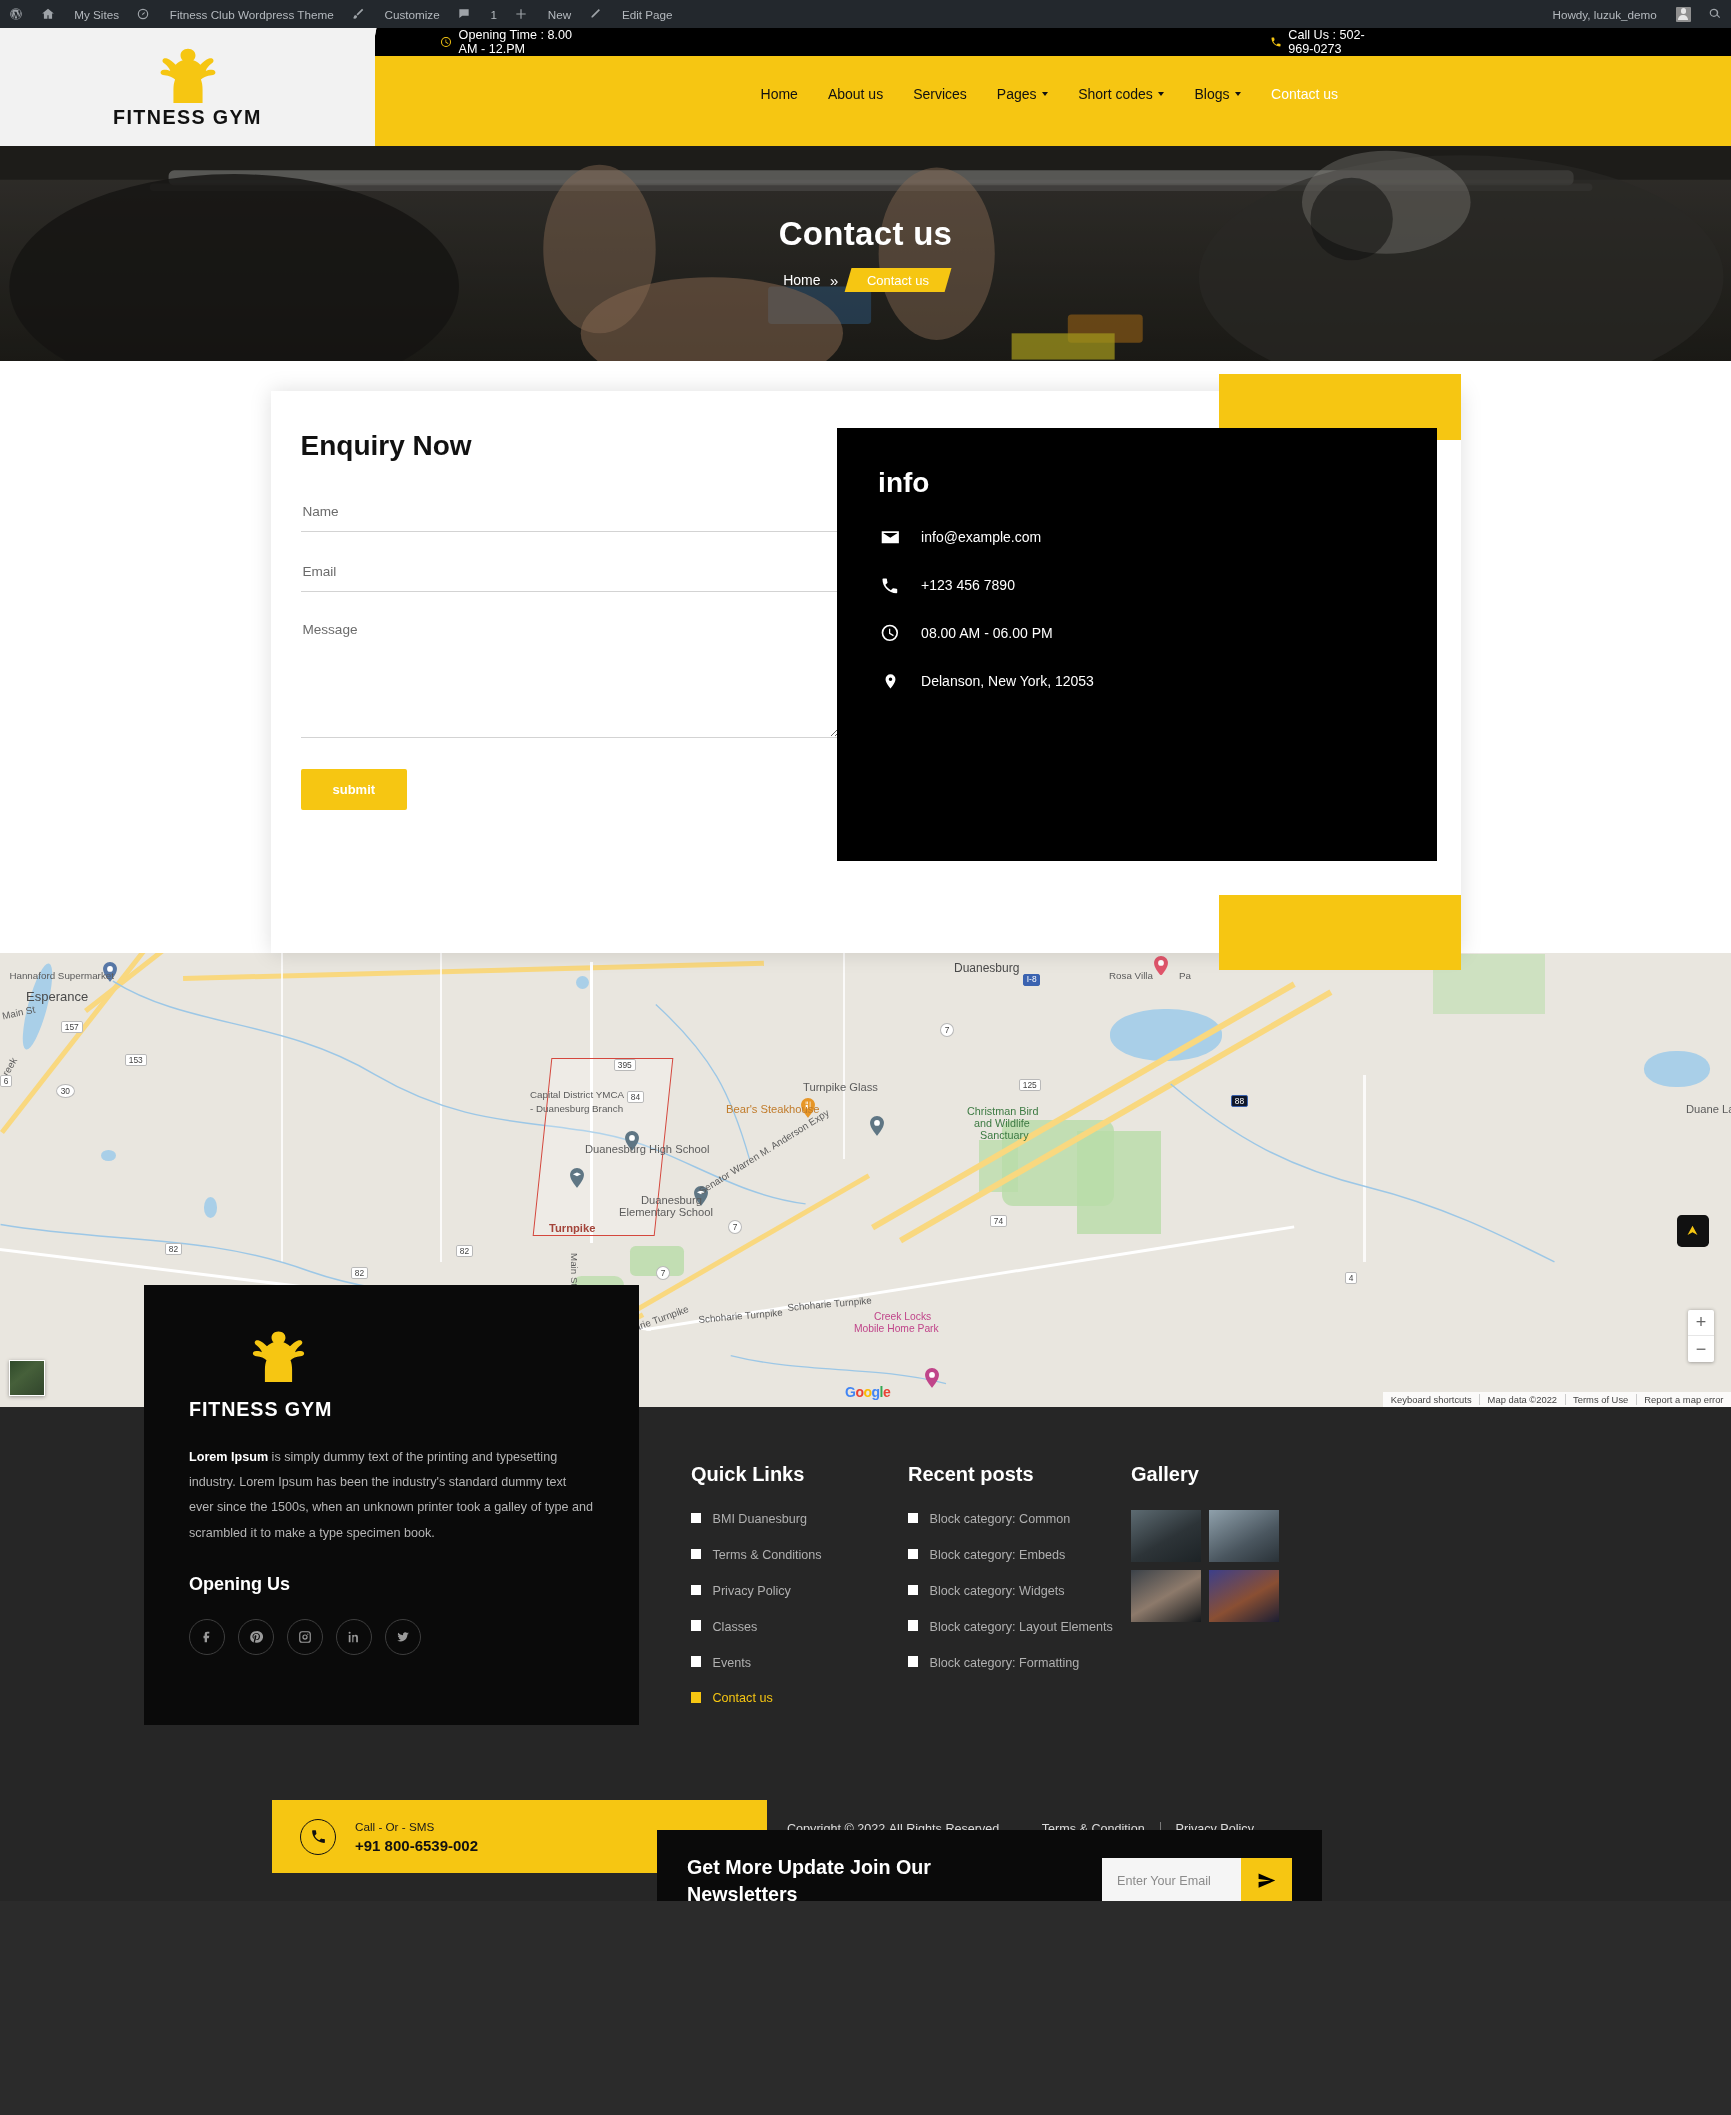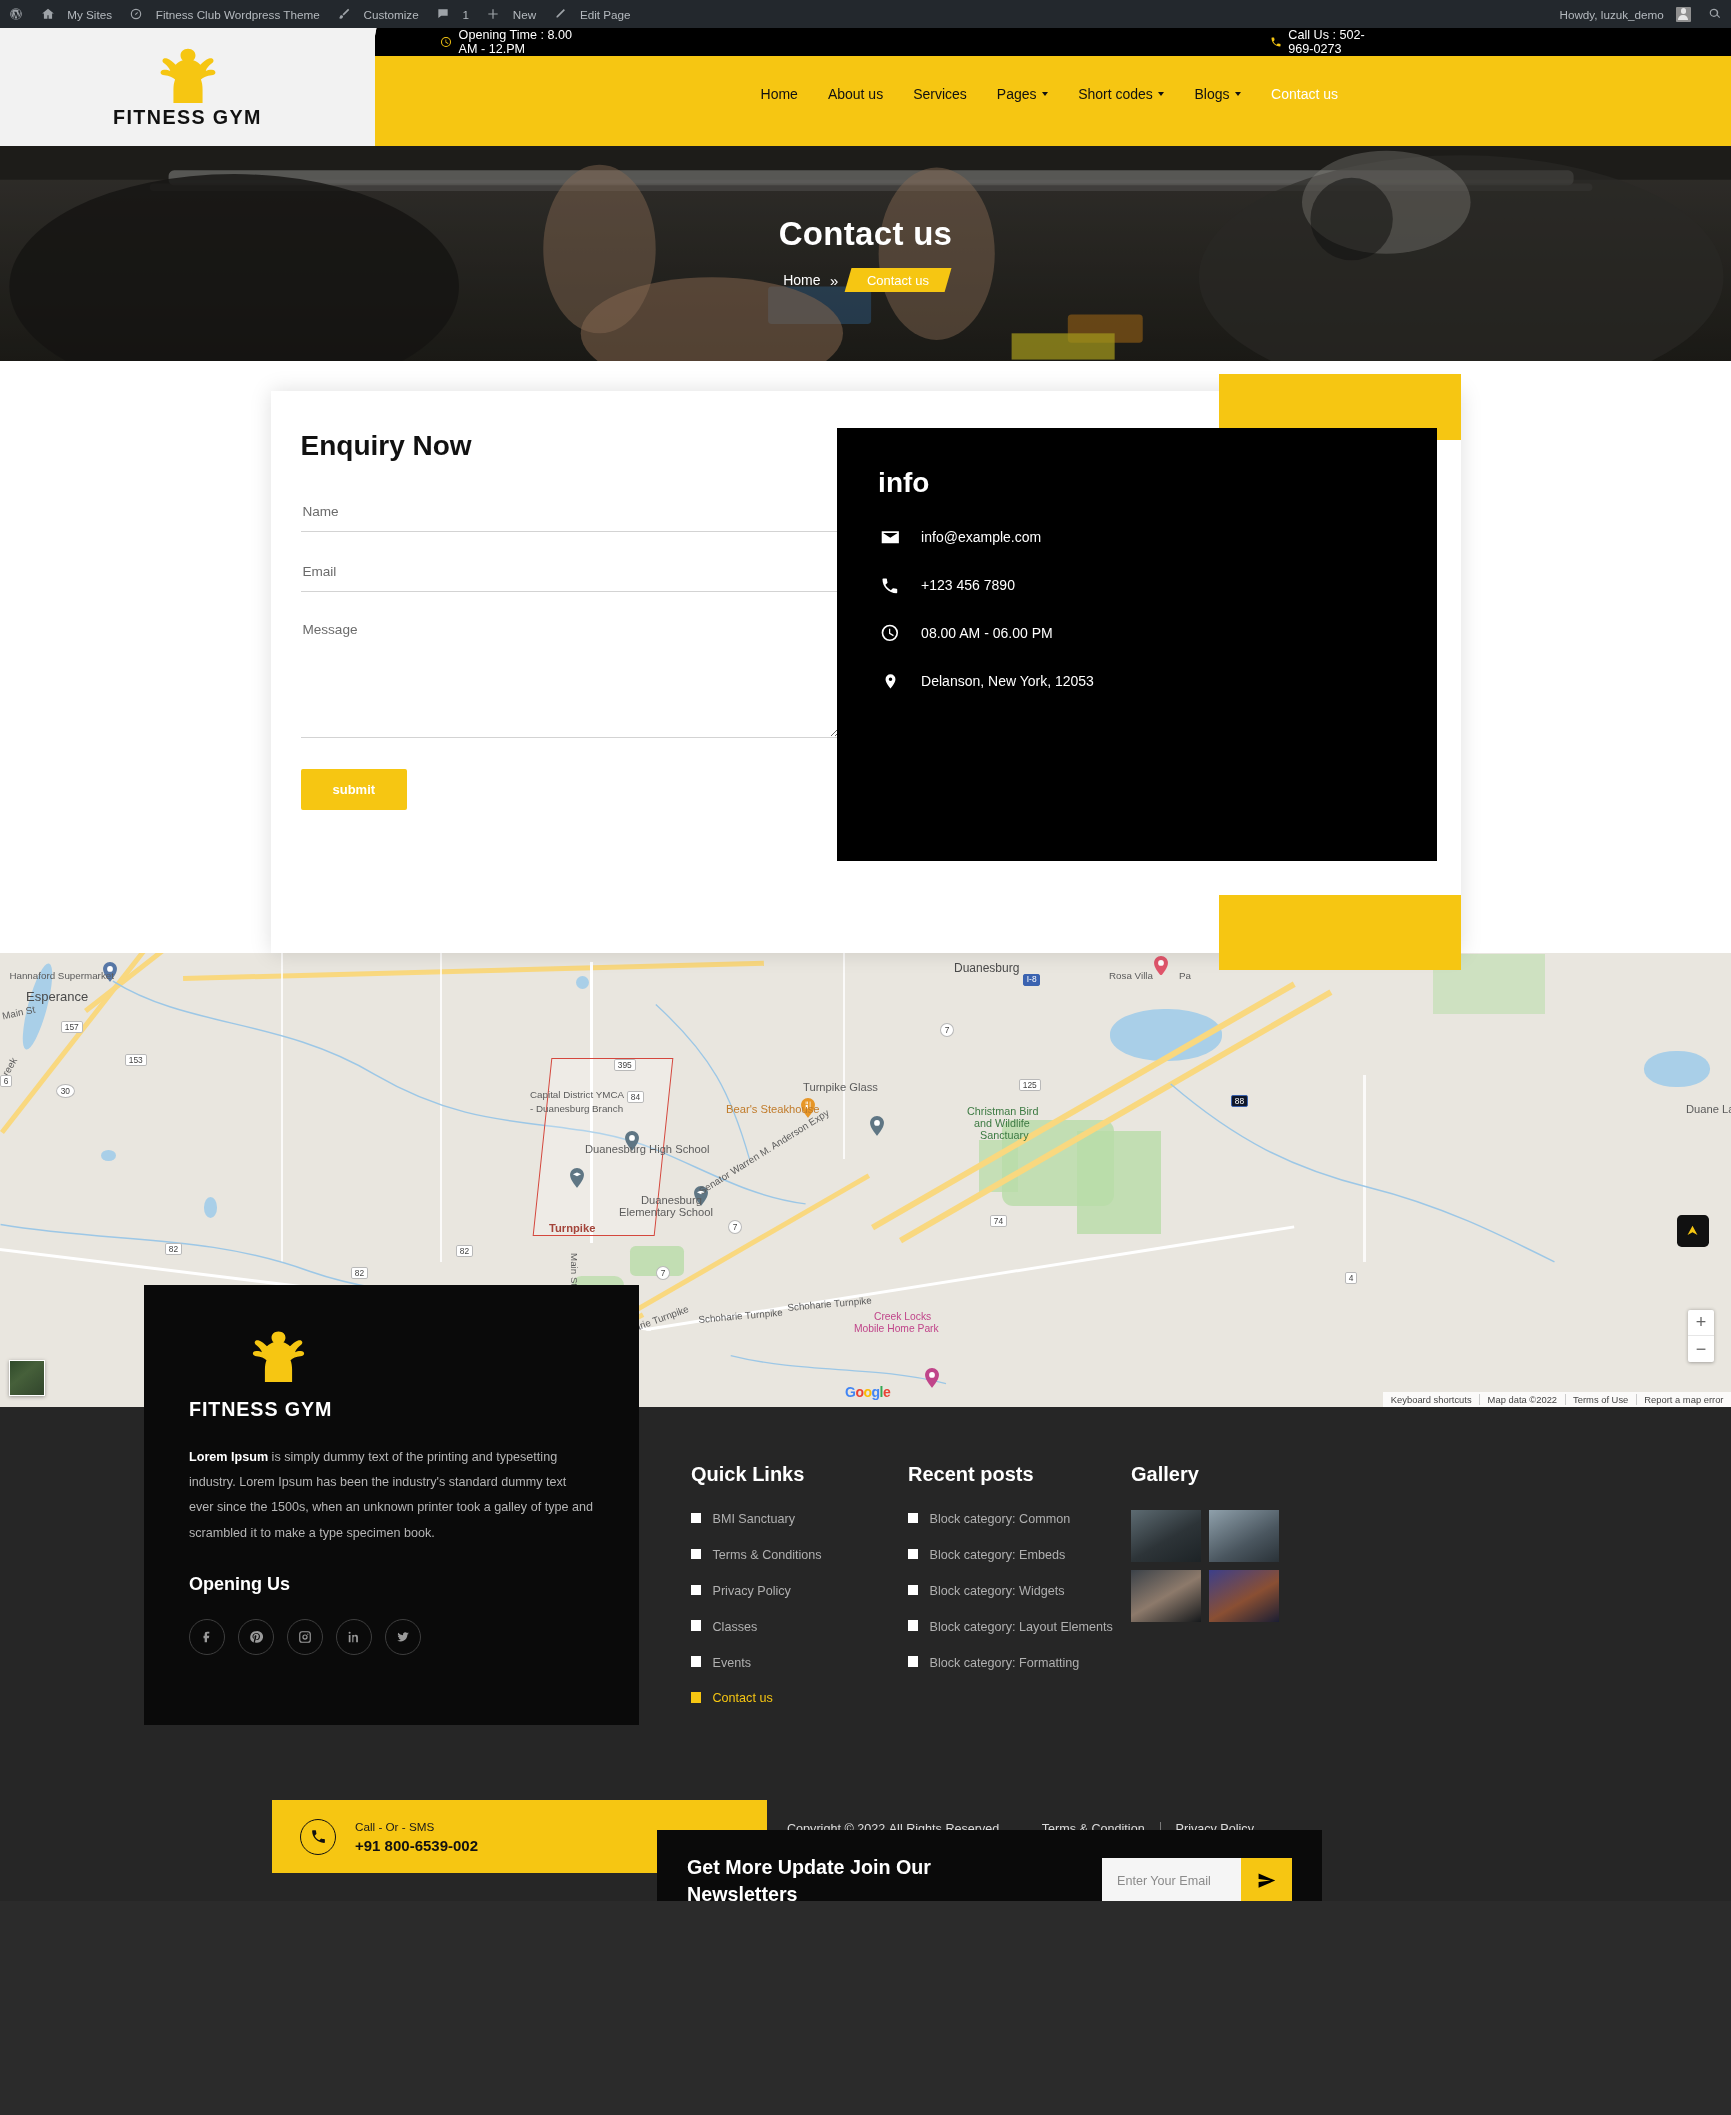--- a/index.html
+++ b/index.html
@@ -9,21 +9,21 @@
     font-family: "Liberation Sans", sans-serif;
   }
   .page { width: 1731px; position: relative; overflow: hidden; }
 
   
   .adminbar {
     height: 28px; background: #23282d; color: #b4b9be;
     display: flex; align-items: center; font-size: 11.7px;
     position: relative; z-index: 60;
   }
-  .ab-item { display: flex; align-items: center; gap: 12px; padding: 0 8.4px; height: 28px; cursor: pointer; white-space: nowrap; }
+  .ab-item { display: flex; align-items: center; gap: 19px; padding: 0 8.4px; height: 28px; cursor: pointer; white-space: nowrap; }
   .ab-ico { width: 15px; height: 15px; display: inline-flex; align-items: center; justify-content: center; opacity: .85; }
   .ab-ico svg { width: 14px; height: 14px; fill: #b4b9be; }
   .ab-right { margin-left: auto; display: flex; align-items: center; }
   .ab-avatar { width: 15px; height: 15px; background: #8f8f8f; border-radius: 0.9px; display:inline-block; position: relative; }
   .ab-avatar::before { content:""; position:absolute; left:4.7px; top:1.9px; width:5.6px; height:5.6px; border-radius:50%; background:#e6e6e6;}
   .ab-avatar::after { content:""; position:absolute; left:2.3px; top:8.4px; width:10.3px; height:5.6px; border-radius:4.7px 4.7px 0 0; background:#e6e6e6;}
 
   
   .site-header { position: relative; height: 118px; background: #f2f2f2; z-index: 50; }
   .logo-box {
@@ -662,21 +662,21 @@
               </svg>
           </div>
         </div>
       </div>
 
       <div class="fcol fcol-links">
         <div class="fcol-title">Quick Links</div>
         <ul class="flist">
           <li>
               <span class="bullet"></span>
-              <span>BMI Sanctuary</span>
+              <span>BMI Duanesburg</span>
             </li>
           <li>
               <span class="bullet"></span>
               <span>Terms &amp; Conditions</span>
             </li>
           <li>
               <span class="bullet"></span>
               <span>Privacy Policy</span>
             </li>
           <li>

